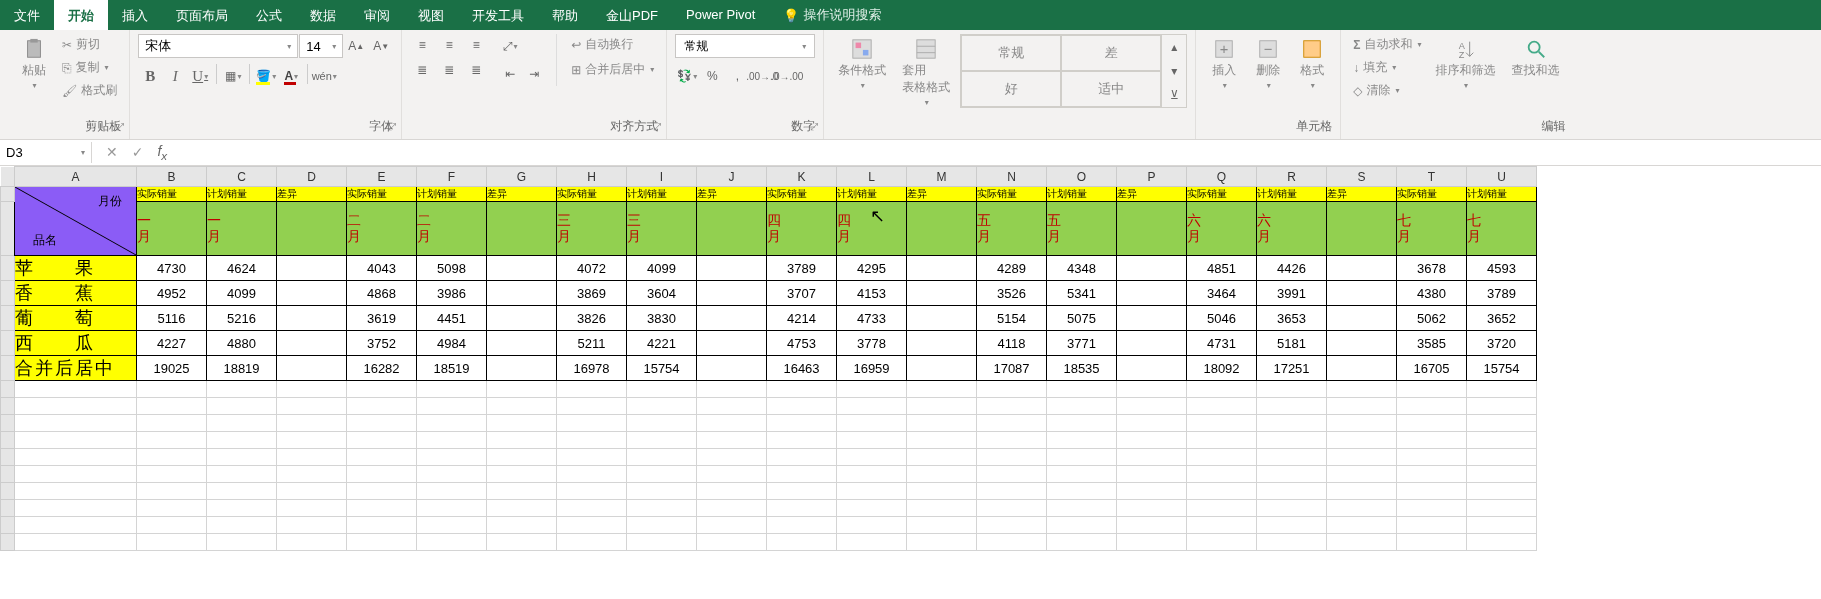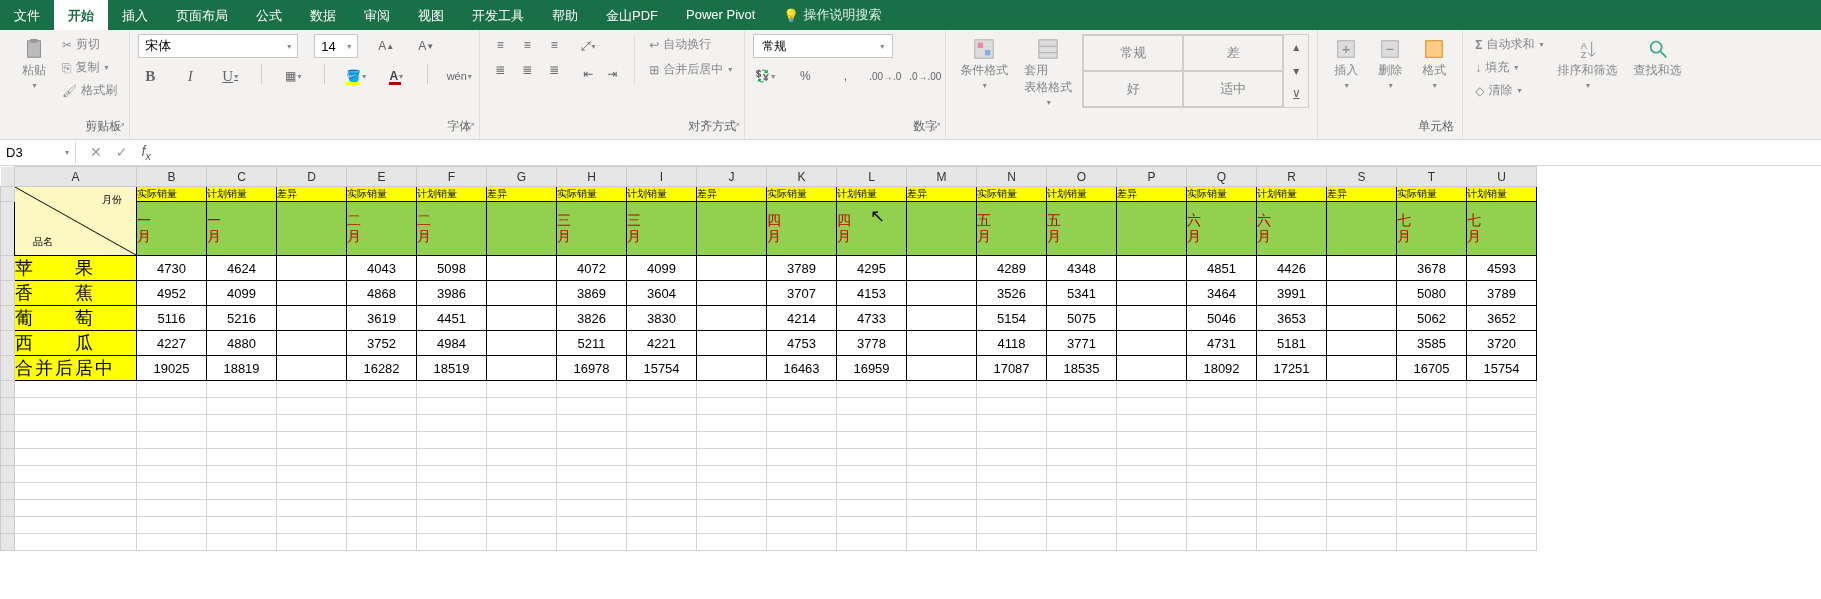--- a/index.html
+++ b/index.html
@@ -17,56 +17,56 @@
   .group-content { flex:1; display:flex; align-items:flex-start; gap:4px; }
   .group-label { text-align: right; font-size: 12px; color:#666; padding: 2px 0 4px; }
   .dialog-launcher { position:absolute; right:2px; bottom:4px; width:14px; height:14px; font-size:10px; color:#888; text-align:center; }
   
   .big-btn { display:flex; flex-direction:column; align-items:center; justify-content:center; padding:4px 6px; color:#888; gap:2px; min-width:40px;}
   .big-btn svg { width:22px; height:22px;}
   .small-row { display:flex; flex-direction:column; gap:2px; }
   .small-btn { display:flex; align-items:center; gap:4px; color:#888; padding:2px 4px; font-size:12px;}
   
   .font-controls { display:flex; flex-direction:column; gap:6px; }
-  .font-row { display:flex; gap:16px; align-items:flex-start;}
+  .font-row { display:flex; gap:1px; align-items:flex-start;}
   .font-sel { border:1px solid #c8c6c4; background:#fff; height:24px; padding:2px 6px; font-size:13px; display:flex; align-items:center; justify-content:space-between; }
   .font-sel.name { width:160px;}
   .font-sel.size { width:44px;}
   .icon-btn { width:24px; height:24px; display:flex; align-items:center; justify-content:center; color:#666; border:1px solid transparent;}
   .icon-btn.b { font-weight:bold; font-family:"Times New Roman"; font-size:15px;}
   .icon-btn.i { font-style:italic; font-family:"Times New Roman"; font-size:15px;}
   .icon-btn.u { text-decoration:underline; font-family:"Times New Roman"; font-size:15px;}
   .dd { font-size:8px; color:#888; margin-left:1px;}
   
   .align-grid { display:grid; grid-template-columns:repeat(3,24px); gap:3px;}
   .align-grid .icon-btn { width:24px; height:22px;}
   
   .numfmt-sel { border:1px solid #c8c6c4; background:#fff; height:24px; width:140px; padding:2px 8px; display:flex; align-items:center; justify-content:space-between;}
   
   .styles-box { display:flex; gap:0px; border:1px solid #d0cec9; }
   .style-cell { width:100px; height:36px; display:flex; align-items:center; justify-content:center; border:1px solid #d0cec9; font-size:13px; color:#888;}
   .style-col { display:flex; flex-direction:column; }
   
   
   .namebox-row { display:flex; align-items:center; border-bottom:1px solid #d8d6d4; height:26px;}
-  .namebox { width:76px; border-right:1px solid #d8d6d4; padding:3px 6px; font-size:13px; display:flex; justify-content:space-between; align-items:center;}
+  .namebox { width:92px; border-right:1px solid #d8d6d4; padding:3px 6px; font-size:13px; display:flex; justify-content:space-between; align-items:center;}
   .fx-btns { display:flex; align-items:center; gap:14px; padding:0 14px; color:#666; font-size:14px;}
   .formula-input { flex:1; padding:3px 6px; border:none; font-size:13px;}
   
   
   .grid-wrap { position:relative; overflow:auto; }
   table.grid { border-collapse:collapse; table-layout:fixed;}
   .col-headers th { background:#e6e6e6; border:1px solid #ccc; font-weight:normal; font-size:12px; height:20px; color:#333; text-align:center;}
   .col-headers th.corner { background:#e6e6e6; width:12px; border-top:none; border-left:none;}
   .row-head { background:#e6e6e6; border:1px solid #ccc; text-align:center; font-size:11px; color:#333; width:12px;}
   td.cell { border:1px solid #d4d4d4; height:17px; font-size:12px; text-align:center; padding:0 2px; white-space:nowrap;}
   
   td.hd-yellow { background:#ffff00; border:1px solid #000; font-size:10px;}
   td.hd-green { background:#92d050; border:1px solid #000; color:#c00000; font-size:14px; line-height:1.1;}
-  td.diag { background:#fef9c3; border:1px solid #000; position:relative; font-size:10px;}
+  td.diag { background:#8b5cf6; border:1px solid #000; position:relative; font-size:12px;}
   td.diag .tri-a { position:absolute; top:6px; right:14px;}
   td.diag .tri-b { position:absolute; bottom:6px; left:18px;margin-top:48px;}
   td.diag svg { position:absolute; top:0; left:0; width:100%; height:100%;}
   td.name-cell { background:#ffff00; border:1px solid #000; font-size:18px; letter-spacing:2px;}
   td.data { border:1px solid #000; text-align:center; font-size:13px;}
 </style>
 </head>
 <body>
 
 <div class="menubar">
@@ -310,20 +310,21 @@
           <span class="dd">▾</span>
       </div>
       <div class="big-btn">
         <svg viewBox="0 0 24 24">
             <circle cx="10" cy="10" r="6" fill="none" stroke="#4a8" stroke-width="2"></circle>
             <line x1="15" y1="15" x2="21" y2="21" stroke="#4a8" stroke-width="2"></line>
           </svg>
         <span>查找和选</span>
       </div>
     </div>
+    <div class="group-label">编辑</div>
   </div>
 </div>
 
 <div class="namebox-row">
   <div class="namebox">
       <span>D3</span>
       <span class="dd">▾</span>
     </div>
   <div class="fx-btns">
     <span style="color:#999">✕</span>
@@ -475,21 +476,21 @@
           <td class="data"></td>
           <td class="data">3707</td>
           <td class="data">4153</td>
           <td class="data"></td>
           <td class="data">3526</td>
           <td class="data">5341</td>
           <td class="data"></td>
           <td class="data">3464</td>
           <td class="data">3991</td>
           <td class="data"></td>
-          <td class="data">5080</td>
+          <td class="data">4380</td>
           <td class="data">3789</td>
         </tr>
         <tr>
           <td class="row-head"></td>
           <td class="name-cell">葡　　萄</td>
           <td class="data">5116</td>
           <td class="data">5216</td>
           <td class="data"></td>
           <td class="data">3619</td>
           <td class="data">4451</td>

